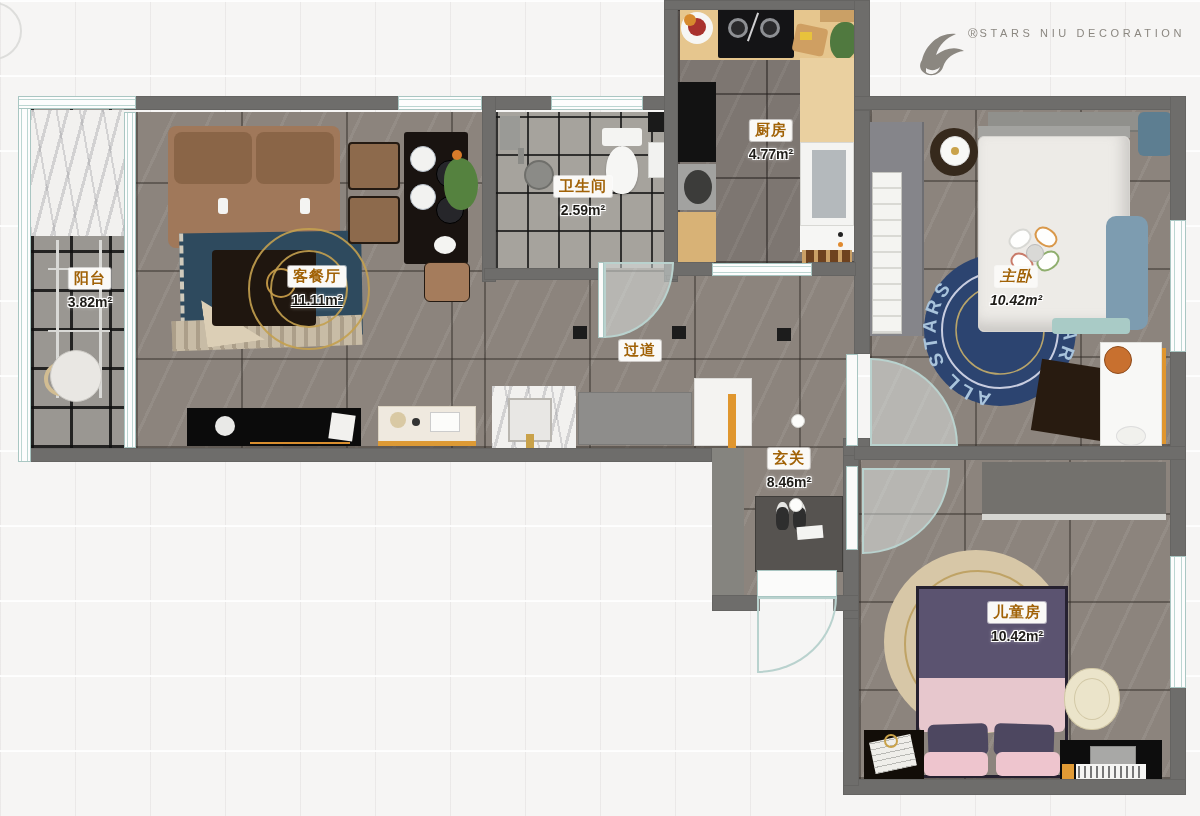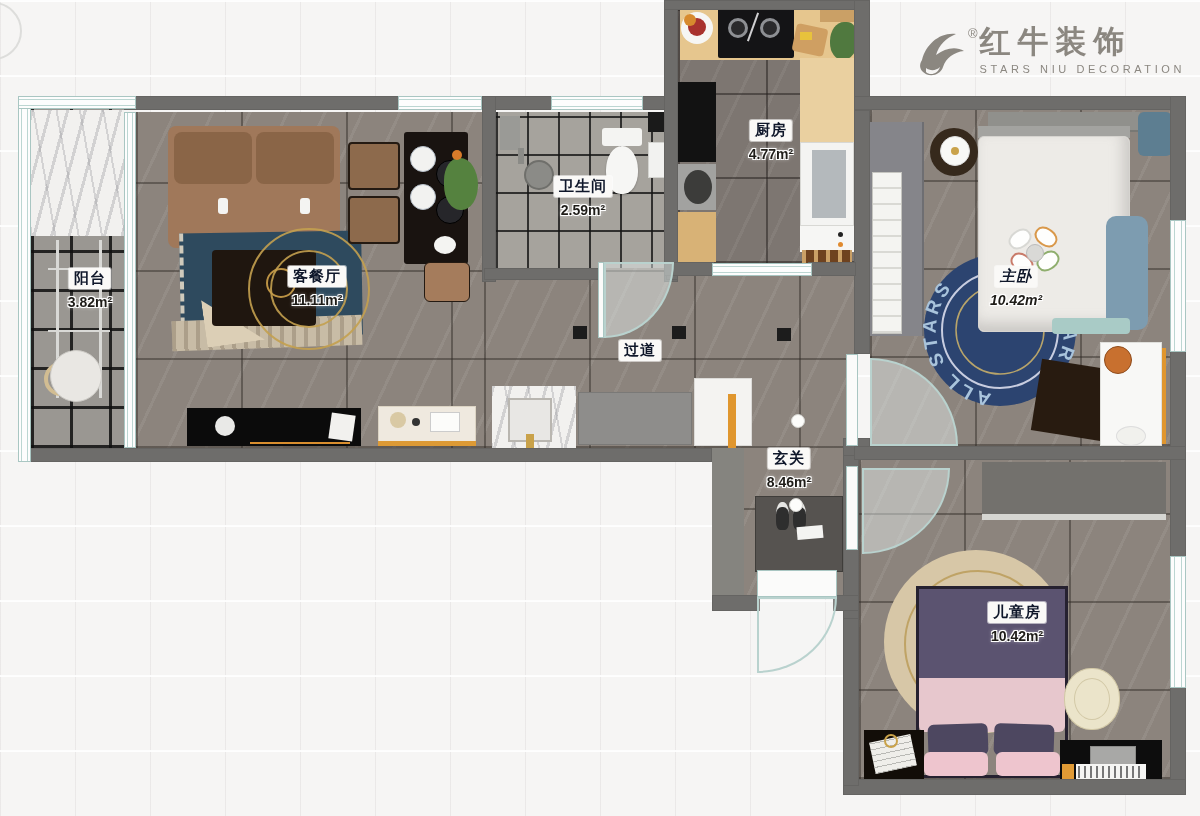--- a/index.html
+++ b/index.html
@@ -33,21 +33,21 @@
     background-image:repeating-linear-gradient(90deg,rgba(20,20,20,.8) 0 2px,transparent 2px 31px),
                      repeating-linear-gradient(0deg,rgba(20,20,20,.8) 0 2px,transparent 2px 38px);}
   .tile-b{background-color:#9a9792;
     background-image:repeating-linear-gradient(90deg,rgba(15,15,15,.85) 0 3px,transparent 3px 39px),
                      repeating-linear-gradient(0deg,rgba(15,15,15,.85) 0 3px,transparent 3px 39px);}
   .marble-wh{background-color:#f2f1ef;
     background-image:repeating-linear-gradient(105deg,rgba(150,150,155,.35) 0 3px,transparent 3px 17px),
                      repeating-linear-gradient(80deg,rgba(120,120,128,.25) 0 2px,transparent 2px 23px);}
   
   .room-label{position:absolute;transform:translateX(-50%);text-align:center;z-index:40;white-space:nowrap;}
-  .rname{display:inline-block;background:#faf9f7;color:#0f172a;font-size:15px;font-weight:bold;
+  .rname{display:inline-block;background:#faf9f7;color:#a16207;font-size:15px;font-weight:bold;
     padding:1px 5px;border-radius:2px;box-shadow:0 0 0 1px rgba(255,255,255,.55);letter-spacing:1px;}
   .rarea{display:block;margin-top:5px;color:#1e1c18;font-size:14px;font-weight:bold;
     text-shadow:-1px -1px 0 #fff,1px -1px 0 #fff,-1px 1px 0 #fff,1px 1px 0 #fff,0 0 4px #fff;}
   .rarea:empty{display:none;}
   
   .logo{position:absolute;left:912px;top:24px;display:flex;align-items:flex-start;color:#8b8780;z-index:50;}
   .logo .reg{font-size:13px;margin:2px 2px 0 -6px;}
   .brand{font-size:31px;font-weight:bold;letter-spacing:7px;line-height:36px;}
   .brand-sub{font-size:11px;letter-spacing:3.6px;margin-top:3px;}
   
@@ -255,21 +255,21 @@
   <div class="arc" style="left:870px;top:358px;width:88px;height:88px;border-radius:0 100% 0 0;"></div>
   <div class="leaf" style="left:846px;top:466px;width:12px;height:84px;"></div>
   <div class="arc" style="left:862px;top:468px;width:88px;height:86px;border-radius:0 0 100% 0;"></div>
   <div class="leaf" style="left:757px;top:570px;width:80px;height:27px;"></div>
   <div class="arc" style="left:757px;top:597px;width:80px;height:76px;border-radius:0 0 100% 0;background:rgba(246,245,244,.2);"></div>
 
   <div class="room-label" style="left:90px;top:268px;">
     <span class="rname">阳台</span>
     <span class="rarea">3.82m²</span>
   </div>
-  <div class="room-label" style="left:317px;top:266px;">
+  <div class="room-label" style="left:317px;top:266px;text-decoration:underline;">
     <span class="rname">客餐厅</span>
     <span class="rarea">11.11m²</span>
   </div>
   <div class="room-label" style="left:583px;top:176px;">
     <span class="rname">卫生间</span>
     <span class="rarea">2.59m²</span>
   </div>
   <div class="room-label" style="left:771px;top:120px;">
     <span class="rname">厨房</span>
     <span class="rarea">4.77m²</span>
@@ -291,17 +291,16 @@
     <span class="rarea">10.42m²</span>
   </div>
 
   <div class="logo">
     <svg width="62" height="58" viewBox="0 0 62 58">
       <path d="M10,36 C14,20 28,8 44,10 C34,14 27,21 24,31 C33,24 44,22 52,27 C42,28 34,34 31,43 C28,52 16,54 10,47 C7,43 8,39 10,36 Z" fill="#8b8780"></path>
       <path d="M14,44 C18,47 24,47 28,43 C26,50 18,52 14,48 Z" fill="#f6f5f4"></path>
     </svg>
     <span class="reg">®</span>
     <div class="logo-text">
-      <div class="brand">红牛装饰</div>
       <div class="brand-sub">STARS NIU DECORATION</div>
     </div>
   </div>
 </div>
 
 </body></html>

